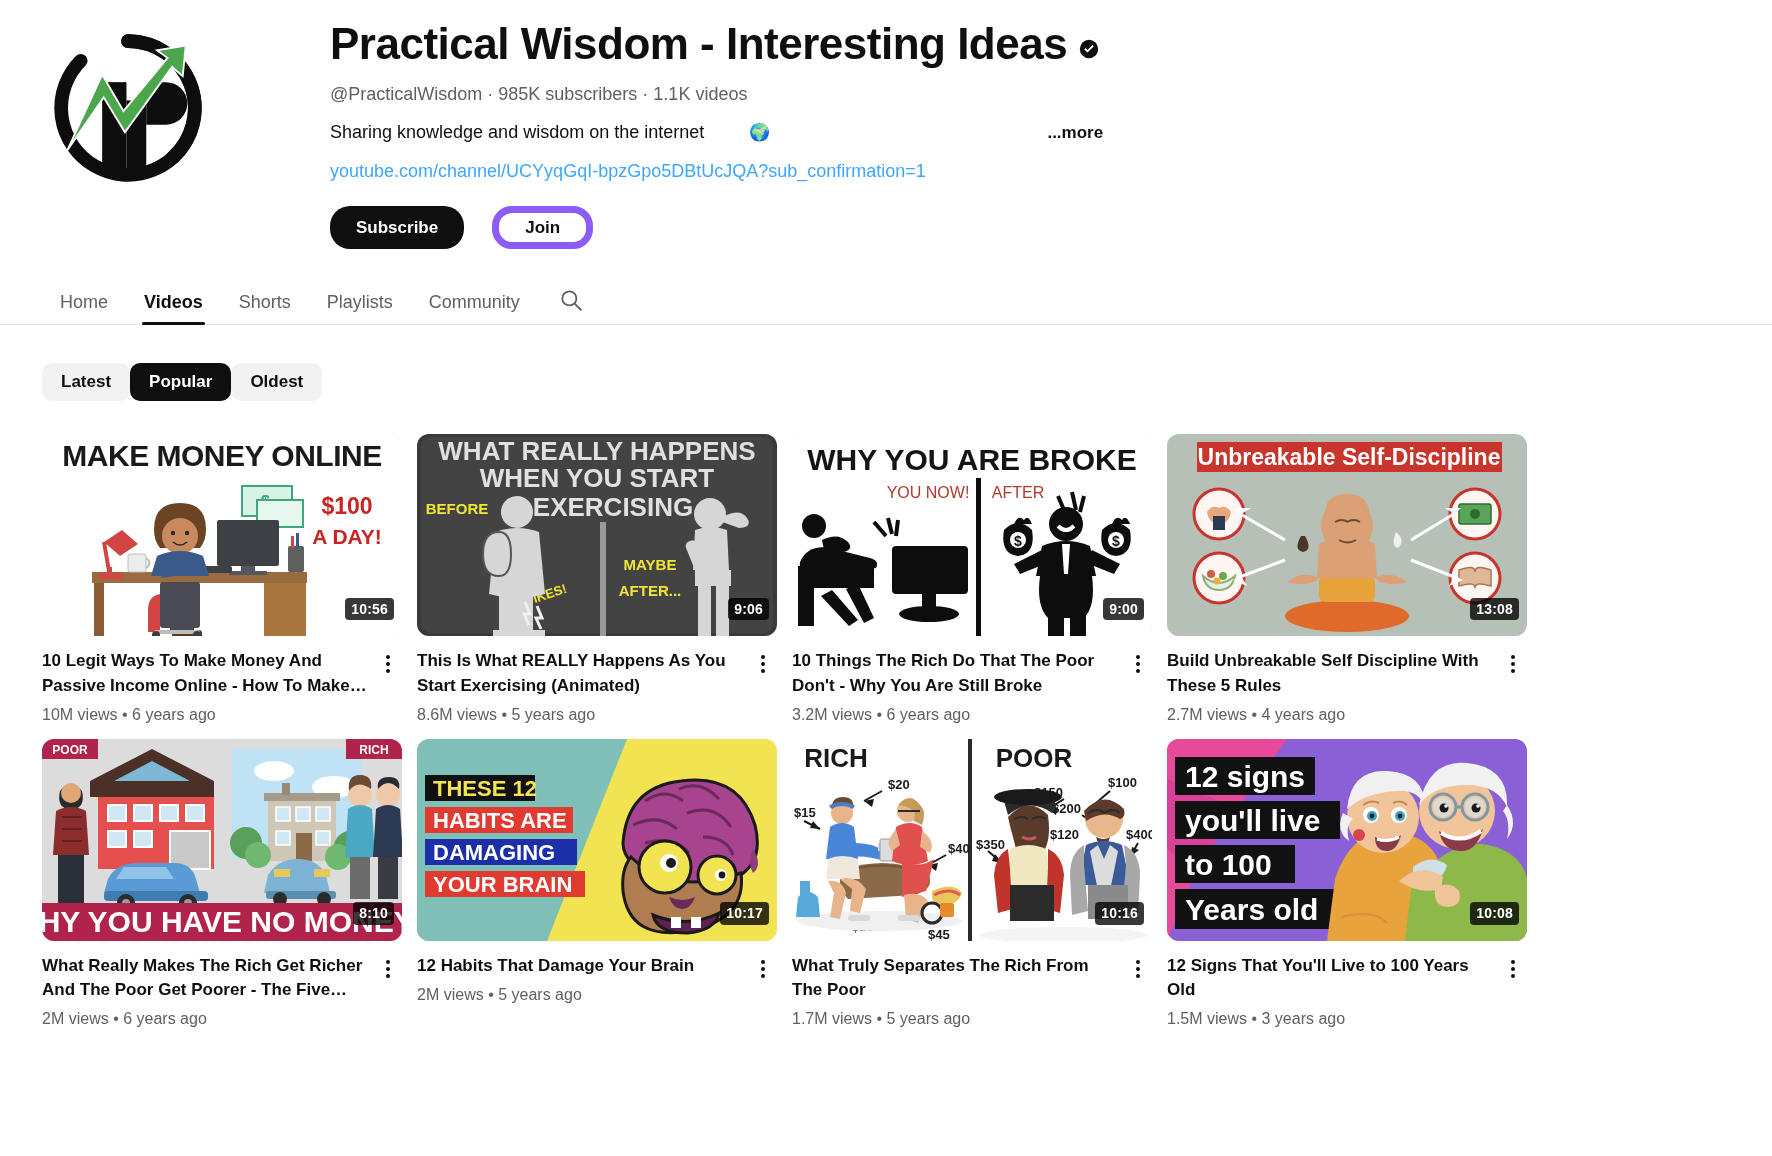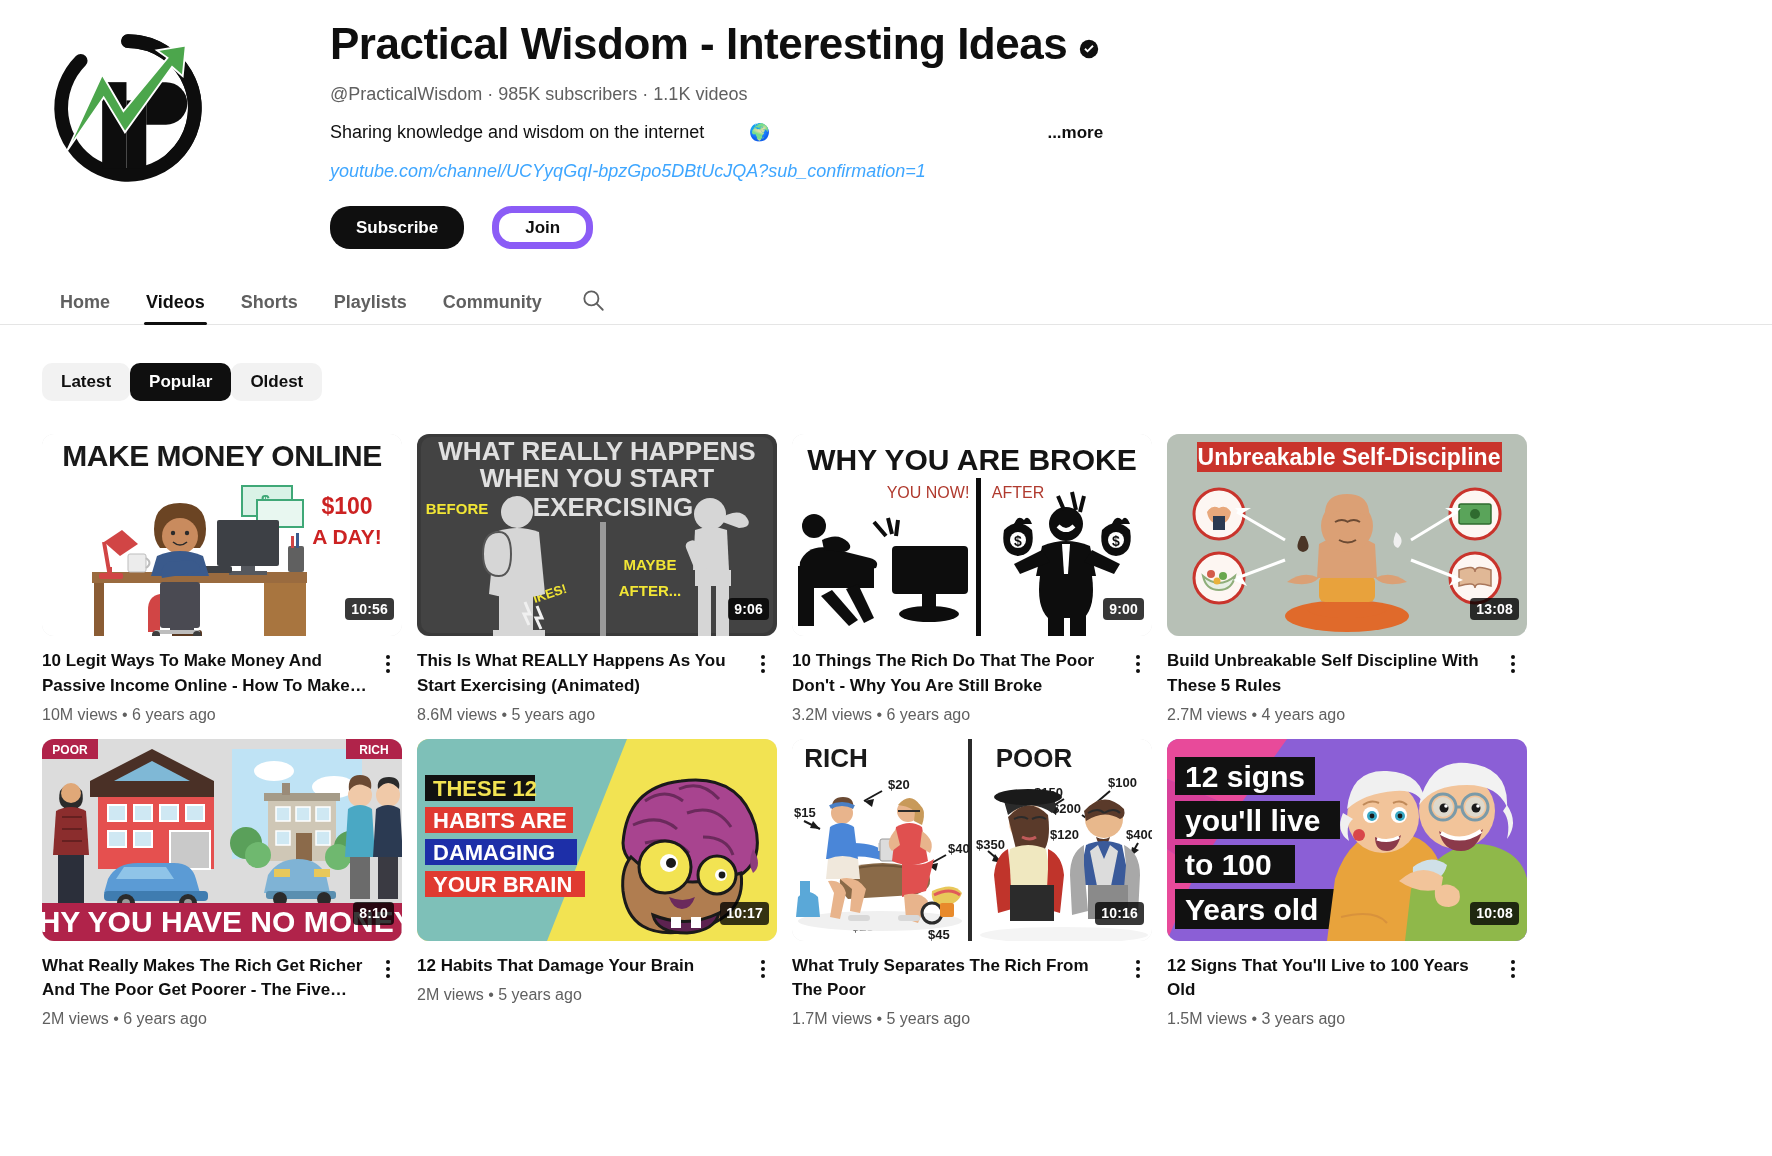--- a/index.html
+++ b/index.html
@@ -33,21 +33,21 @@
     margin-top: 17px; display: flex; align-items: baseline; gap: 39px;
   }
   .channel-desc { font-size: 18px; color: #0f0f0f; }
   .globe-emoji { font-size: 17px; }
   .more-link {
     font-size: 17px; font-weight: 700; color: #0f0f0f;
     margin-left: 238px; cursor: pointer; white-space: nowrap;
   }
   .channel-link {
     margin-top: 18px; font-size: 18px; color: #3ea6ff;
-    text-decoration: none; display: inline-block; font-style: italic;
+    text-decoration: none; display: inline-block;
   }
 
   .action-row { margin-top: 24px; display: flex; gap: 28px; align-items: center; }
   .btn {
     border-radius: 20px; font-size: 17px; font-weight: 600;
     height: 43px; display: inline-flex; align-items: center;
     justify-content: center; cursor: pointer; border: none;
     font-family: "Liberation Sans", sans-serif;
   }
   .btn-subscribe { background: #0f0f0f; color: #ffffff; padding: 0 26px; }
@@ -55,21 +55,21 @@
     background: #ffffff; color: #0f0f0f; padding: 0 26px;
     border: 7px solid #8b5cf6;
   }
 
   
   .tabs-bar {
     margin-top: 24px; border-bottom: 1px solid #e5e5e5;
     display: flex; align-items: flex-end; padding-left: 42px; height: 52px;
   }
   .tab {
-    font-size: 18px; font-weight: 700; color: #606060;
+    font-size: 18px; font-weight: 400; color: #606060;
     padding: 0 18px 13px 18px; cursor: pointer; position: relative;
     line-height: 1;
   }
   .tab.active { color: #0f0f0f; font-weight: 700; }
   .tab.active::after {
     content: ""; position: absolute; left: 16px; right: 16px; bottom: -1px;
     height: 3px; background: #0f0f0f; border-radius: 2px;
   }
   .tab-search { padding: 0 18px 11px 20px; cursor: pointer; }
   .tab-search svg { display: block; }

